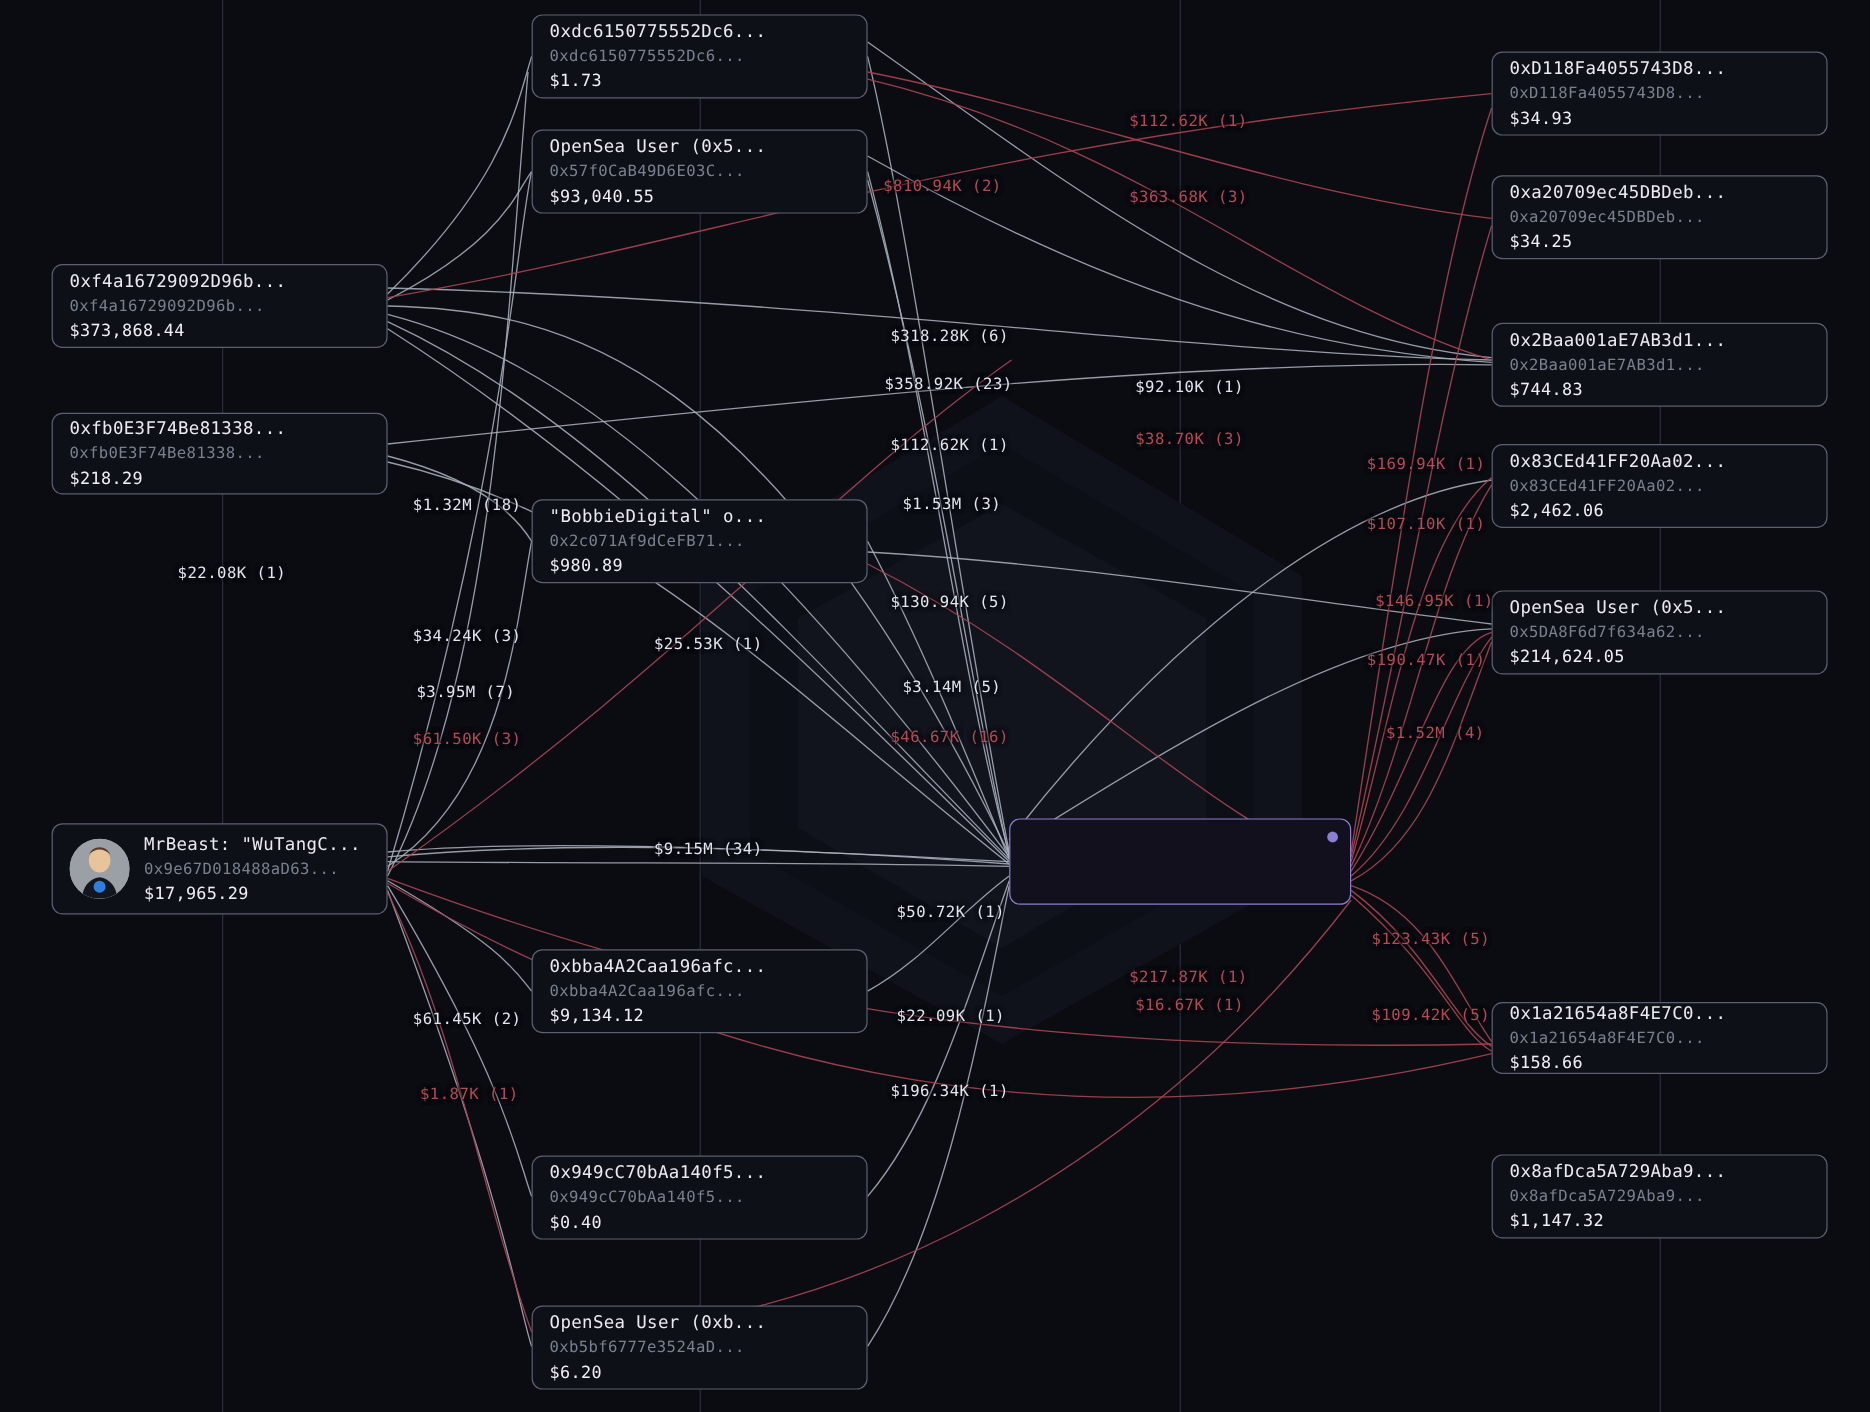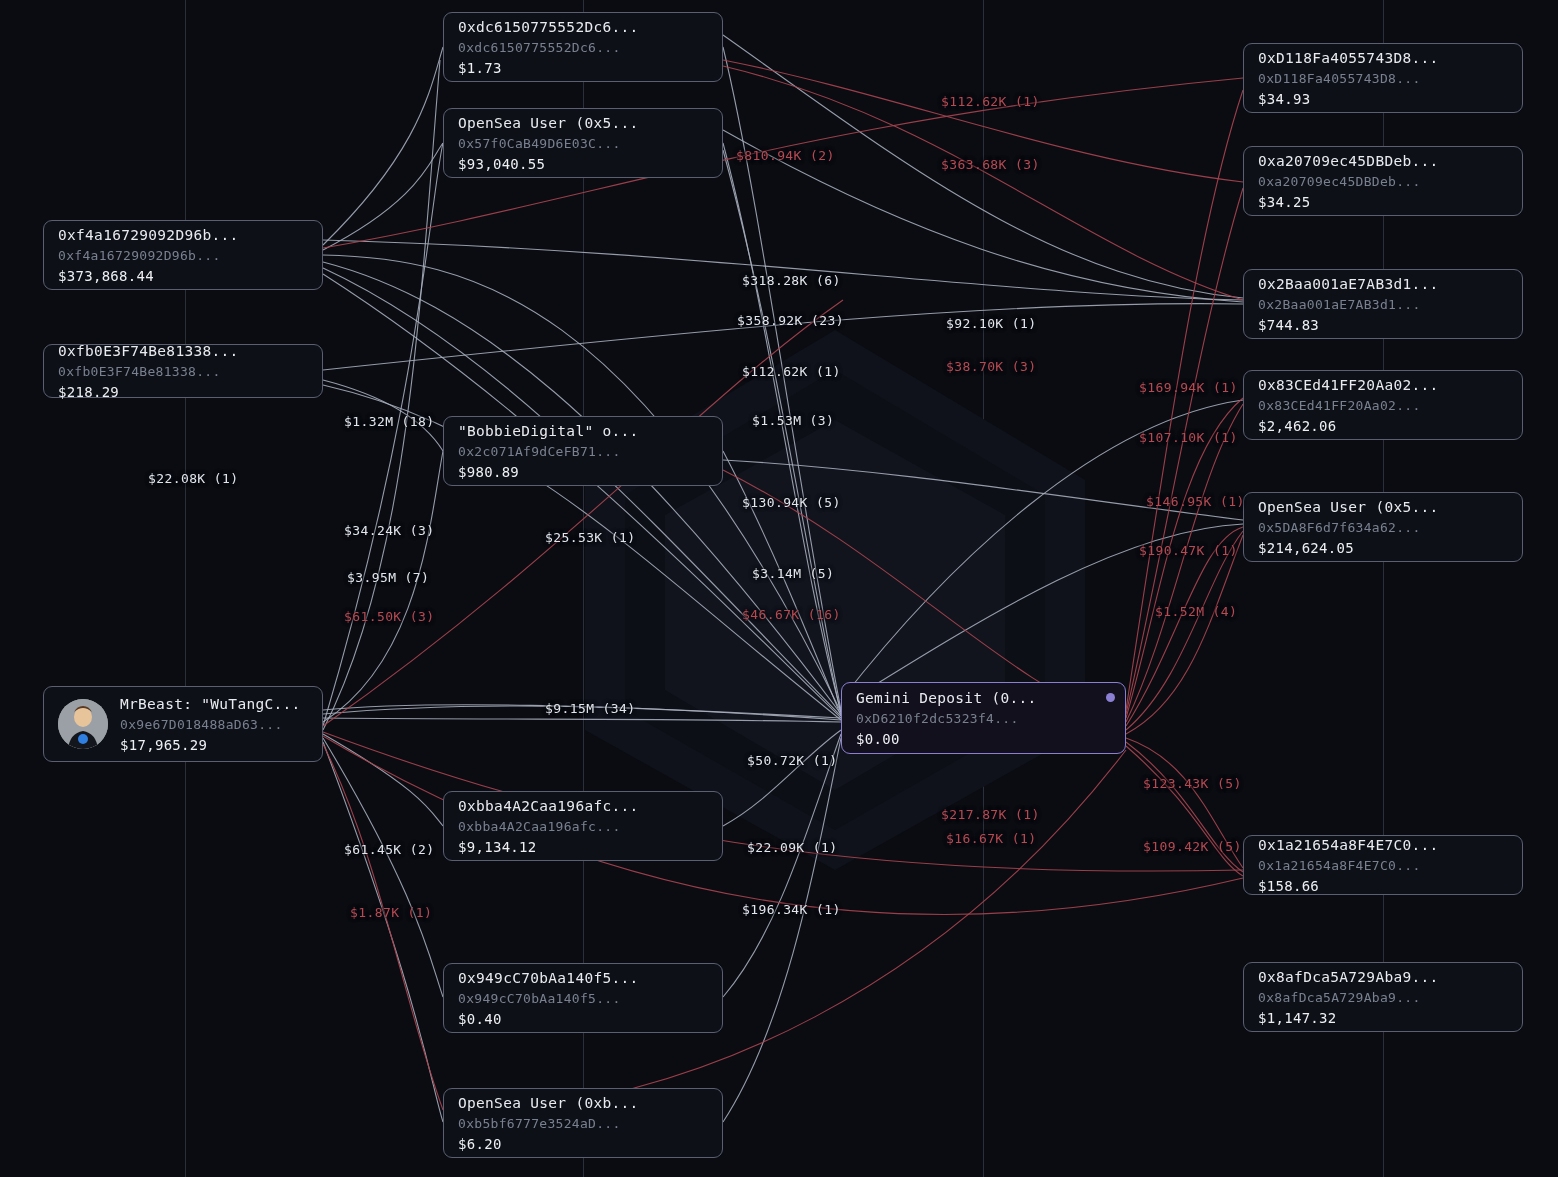--- a/index.html
+++ b/index.html
@@ -206,21 +206,21 @@
           <div class="n-val">$93,040.55</div>
         </div>
       </div>
       <div class="node" style="left: 43px; top: 220px; width: 280px; height: 70px;">
         <div class="node-body">
           <div class="n-title">0xf4a16729092D96b...</div>
           <div class="n-addr">0xf4a16729092D96b...</div>
           <div class="n-val">$373,868.44</div>
         </div>
       </div>
-      <div class="node" style="left: 43px; top: 344px; width: 280px; height: 54px;">
+      <div class="node" style="left: 43px; top: 344px; width: 280px; height: 68px;">
         <div class="node-body">
           <div class="n-title">0xfb0E3F74Be81338...</div>
           <div class="n-addr">0xfb0E3F74Be81338...</div>
           <div class="n-val">$218.29</div>
         </div>
       </div>
       <div class="node" style="left: 443px; top: 416px; width: 280px; height: 70px;">
         <div class="node-body">
           <div class="n-title">"BobbieDigital" o...</div>
           <div class="n-addr">0x2c071Af9dCeFB71...</div>
@@ -256,25 +256,20 @@
         </div>
       </div>
       <div class="node" style="left: 443px; top: 1088px; width: 280px; height: 70px;">
         <div class="node-body">
           <div class="n-title">OpenSea User (0xb...</div>
           <div class="n-addr">0xb5bf6777e3524aD...</div>
           <div class="n-val">$6.20</div>
         </div>
       </div>
       <div class="node selected" style="left: 841px; top: 682px; width: 285px; height: 72px;">
-        <div class="node-body">
-          <div class="n-title">Gemini Deposit (0...</div>
-          <div class="n-addr">0xD6210f2dc5323f4...</div>
-          <div class="n-val">$0.00</div>
-        </div>
         <div class="sel-dot"></div>
       </div>
       <div class="node" style="left: 1243px; top: 43px; width: 280px; height: 70px;">
         <div class="node-body">
           <div class="n-title">0xD118Fa4055743D8...</div>
           <div class="n-addr">0xD118Fa4055743D8...</div>
           <div class="n-val">$34.93</div>
         </div>
       </div>
       <div class="node" style="left: 1243px; top: 146px; width: 280px; height: 70px;">

